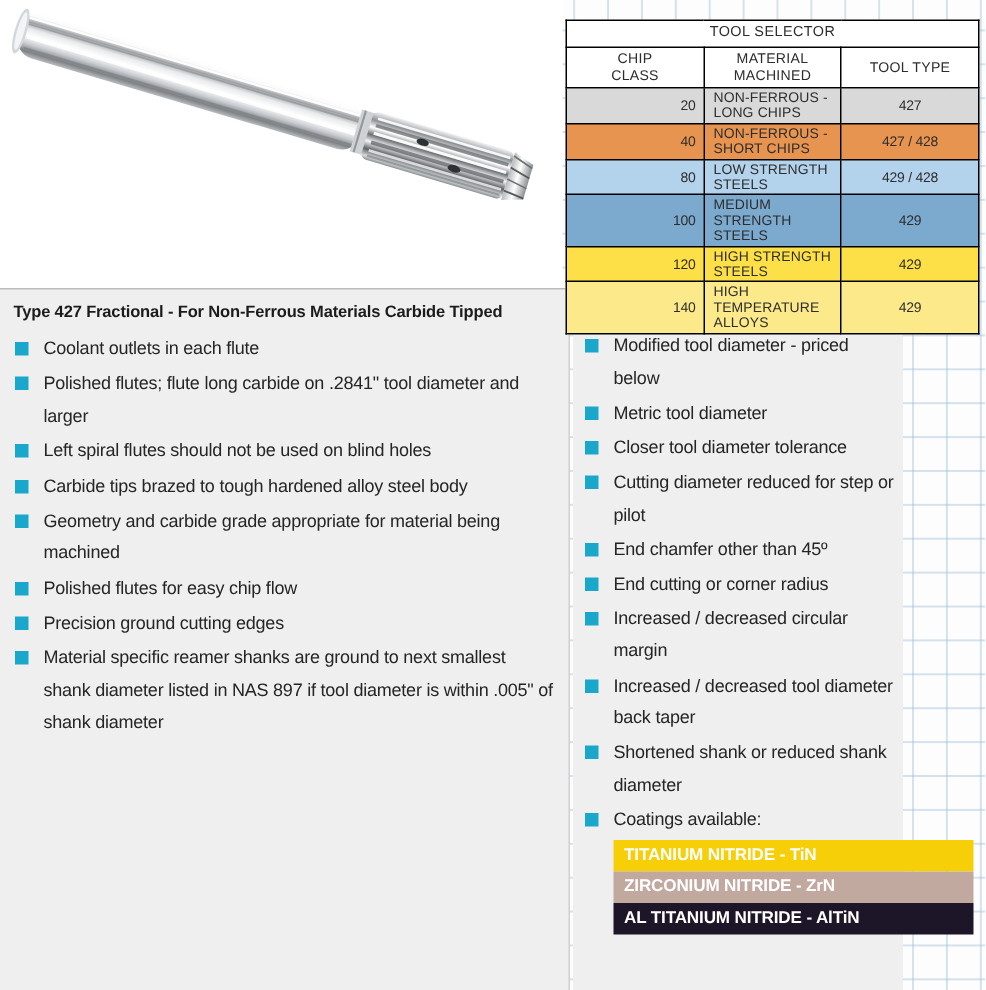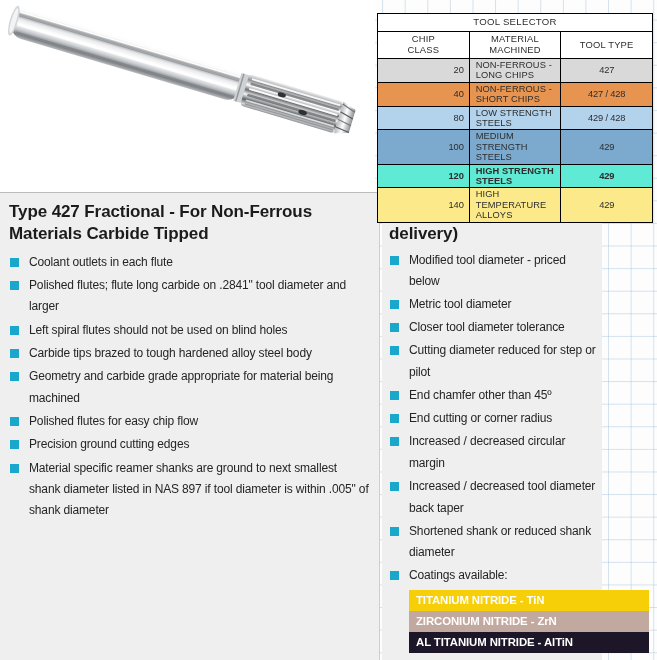--- a/index.html
+++ b/index.html
@@ -100,21 +100,21 @@
   }
   .panel-right {
     left: 382px;
     width: 220px;
     border-top: 1px solid #bcbcbc;
   }
   .panel-inner { padding: 8px 10px 0 9px; }
   .panel-right .panel-inner { padding-left: 7px; padding-right: 6px; }
 
   .panel-heading {
-    font-size: 17px;
+    font-size: 11px;
     font-weight: bold;
     color: #1b1b1b;
     line-height: 1.28;
     margin: 0 0 7px 0;
     letter-spacing: -0.1px;
   }
   .panel-right .panel-heading { margin-bottom: 5px; }
 
   ul.feature-list {
     list-style: none;
@@ -261,21 +261,21 @@
           <tr style="background: rgb(179, 210, 236);">
             <td class="class-cell">80</td>
             <td class="mat-cell">LOW STRENGTH STEELS</td>
             <td class="type-cell">429 / 428</td>
           </tr>
           <tr style="background: rgb(124, 169, 206);">
             <td class="class-cell">100</td>
             <td class="mat-cell">MEDIUM STRENGTH STEELS</td>
             <td class="type-cell">429</td>
           </tr>
-          <tr style="background: #5eead4; font-weight: bold;">
+          <tr style="background: #fde047;">
             <td class="class-cell">120</td>
             <td class="mat-cell">HIGH STRENGTH STEELS</td>
             <td class="type-cell">429</td>
           </tr>
           <tr style="background: rgb(251, 233, 138);">
             <td class="class-cell">140</td>
             <td class="mat-cell">HIGH TEMPERATURE ALLOYS</td>
             <td class="type-cell">429</td>
           </tr>
         </tbody>

